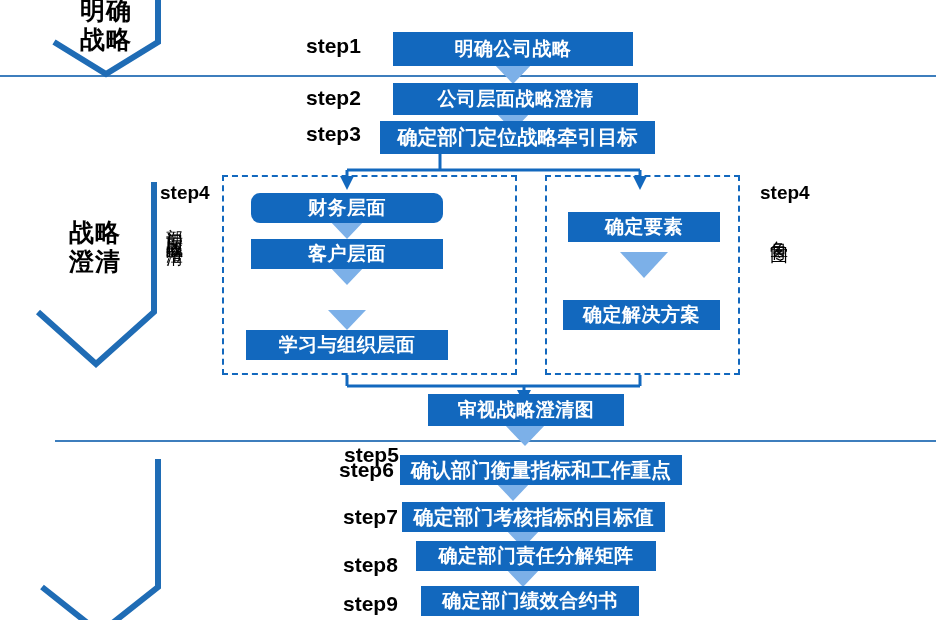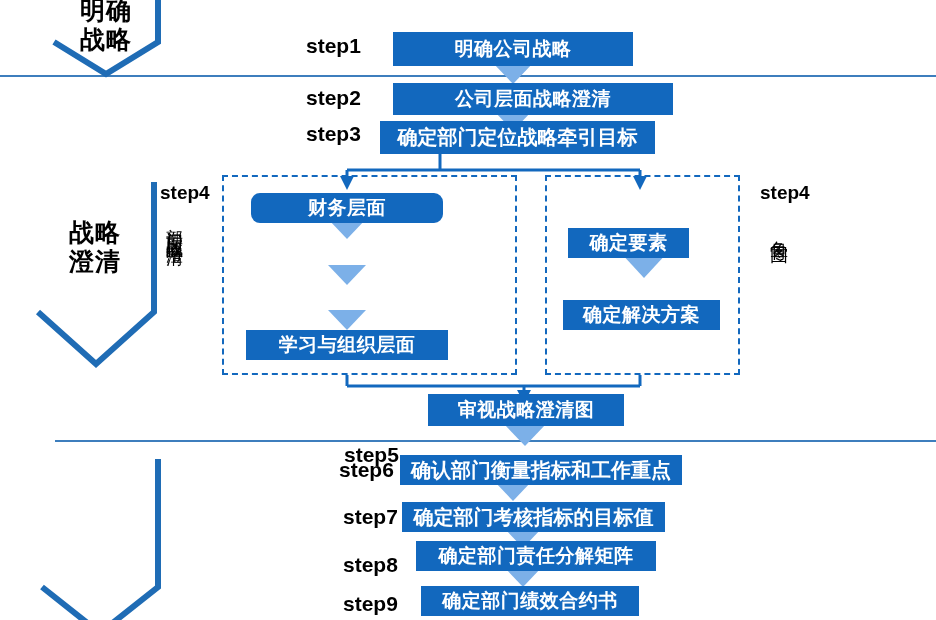--- a/index.html
+++ b/index.html
@@ -168,44 +168,45 @@
     <line x1="347" y1="386" x2="640" y2="386" stroke="#1268be" stroke-width="3"></line>
     <line x1="524" y1="386" x2="524" y2="392" stroke="#1268be" stroke-width="3"></line>
     <polygon points="517,390 531,390 524,403" fill="#1268be"></polygon>
   </svg>
 
   <div class="steplabel" style="left:306px; top:34px;">step1</div>
   <div class="pbox" style="left:393px; top:32px; width:240px; height:34px;">明确公司战略</div>
   <div class="tri" style="left:492px; top:62px;"></div>
 
   <div class="steplabel" style="left:306px; top:86px;">step2</div>
-  <div class="pbox" style="left:393px; top:83px; width:280px; height:32px;">公司层面战略澄清</div>
+  <div class="pbox" style="left:393px; top:83px; width:245px; height:32px;">公司层面战略澄清</div>
   <div class="tri small" style="left:494px; top:111px;"></div>
 
   <div class="steplabel" style="left:306px; top:122px;">step3</div>
   <div class="pbox tight" style="left:380px; top:121px; width:275px; height:33px; font-size:20px;">确定部门定位战略牵引目标</div>
 
   <div class="dashbox" style="left:222px; top:175px; width:295px; height:200px;"></div>
   <div class="steplabel" style="left:160px; top:182px; font-size:19px;">step4</div>
   <div class="vtext" style="left:166px; top:215px; height:190px;">部门层面战略澄清</div>
 
   <div class="pbox" style="left:251px; top:193px; width:192px; height:30px;border-radius:9px;">财务层面</div>
   <div class="tri small" style="left:328px; top:219px;"></div>
 
+  <div class="pbox" style="left:251px; top:239px; width:192px; height:30px;">客户层面</div>
   <div class="tri small" style="left:328px; top:265px;"></div>
 
   <div class="tri small" style="left:328px; top:310px;"></div>
 
   <div class="pbox" style="left:246px; top:330px; width:202px; height:30px;">学习与组织层面</div>
 
   <div class="dashbox" style="left:545px; top:175px; width:195px; height:200px;"></div>
   <div class="steplabel" style="left:760px; top:182px; font-size:19px;">step4</div>
   <div class="vtext" style="left:770px; top:226px; height:92px; font-size:18px;">鱼骨图</div>
 
-  <div class="pbox" style="left:568px; top:212px; width:121px; height:30px;margin-top:16px;">确定要素</div>
+  <div class="pbox" style="left:568px; top:212px; width:152px; height:30px;">确定要素</div>
   <div class="tri big" style="left:620px; top:252px;"></div>
   <div class="pbox" style="left:563px; top:300px; width:157px; height:30px;">确定解决方案</div>
 
   <div class="steplabel" style="left:344px; top:403px;margin-top:40px;">step5</div>
   <div class="pbox" style="left:428px; top:394px; width:196px; height:32px;">审视战略澄清图</div>
   <div class="tri" style="left:504px; top:424px;"></div>
 
   <div class="steplabel" style="left:339px; top:458px;">step6</div>
   <div class="pbox tight" style="left:400px; top:455px; width:282px; height:30px; font-size:20px;">确认部门衡量指标和工作重点</div>
   <div class="tri small" style="left:494px; top:481px;"></div>

